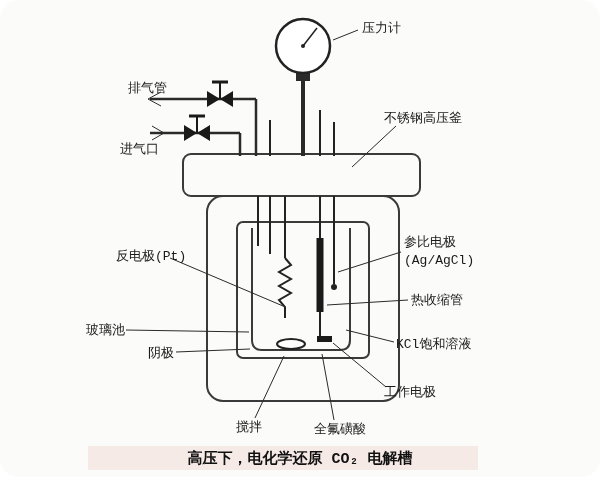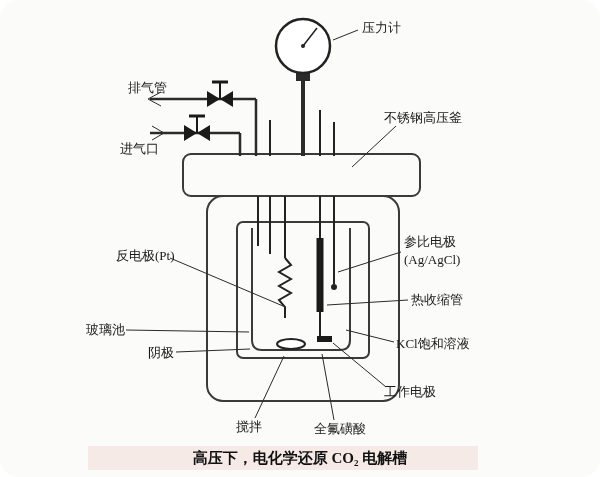--- a/index.html
+++ b/index.html
@@ -6,21 +6,21 @@
     margin: 0;
     padding: 0;
     background: #ffffff;
   }
   #stage {
     position: relative;
     width: 600px;
     height: 477px;
     background: #fbfbf9;
     overflow: hidden;
-    font-family: Liberation Serif, serif;
+    font-family: Liberation Mono, monospace;
     border-radius: 19px;
   }
   svg { display: block; }
   .label {
     font-size: 13px;
     fill: #1a1a1a;
   }
   .caption {
     font-size: 15px;
     font-weight: 700;

